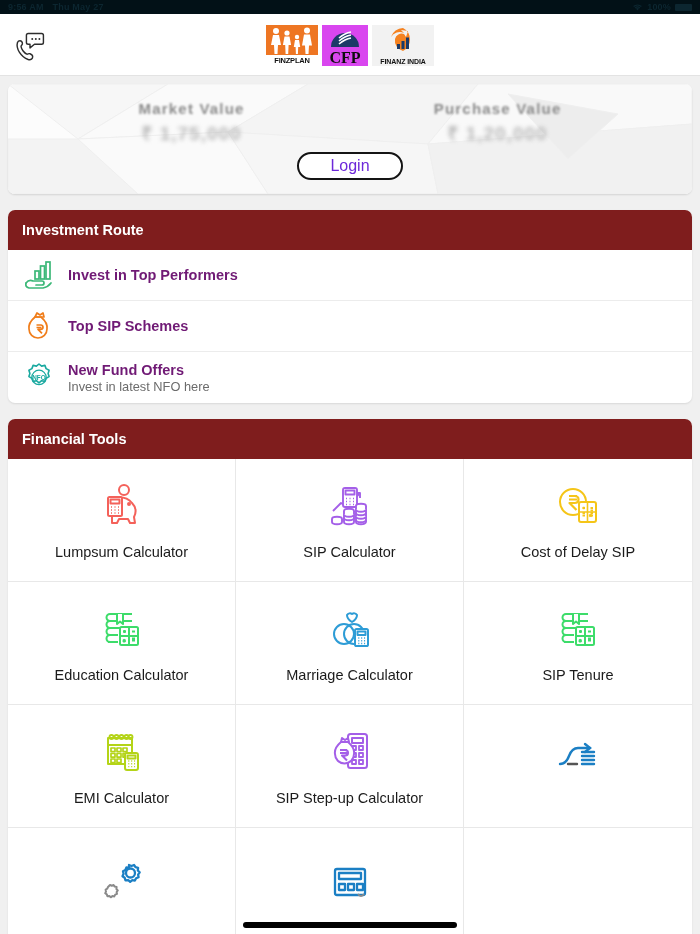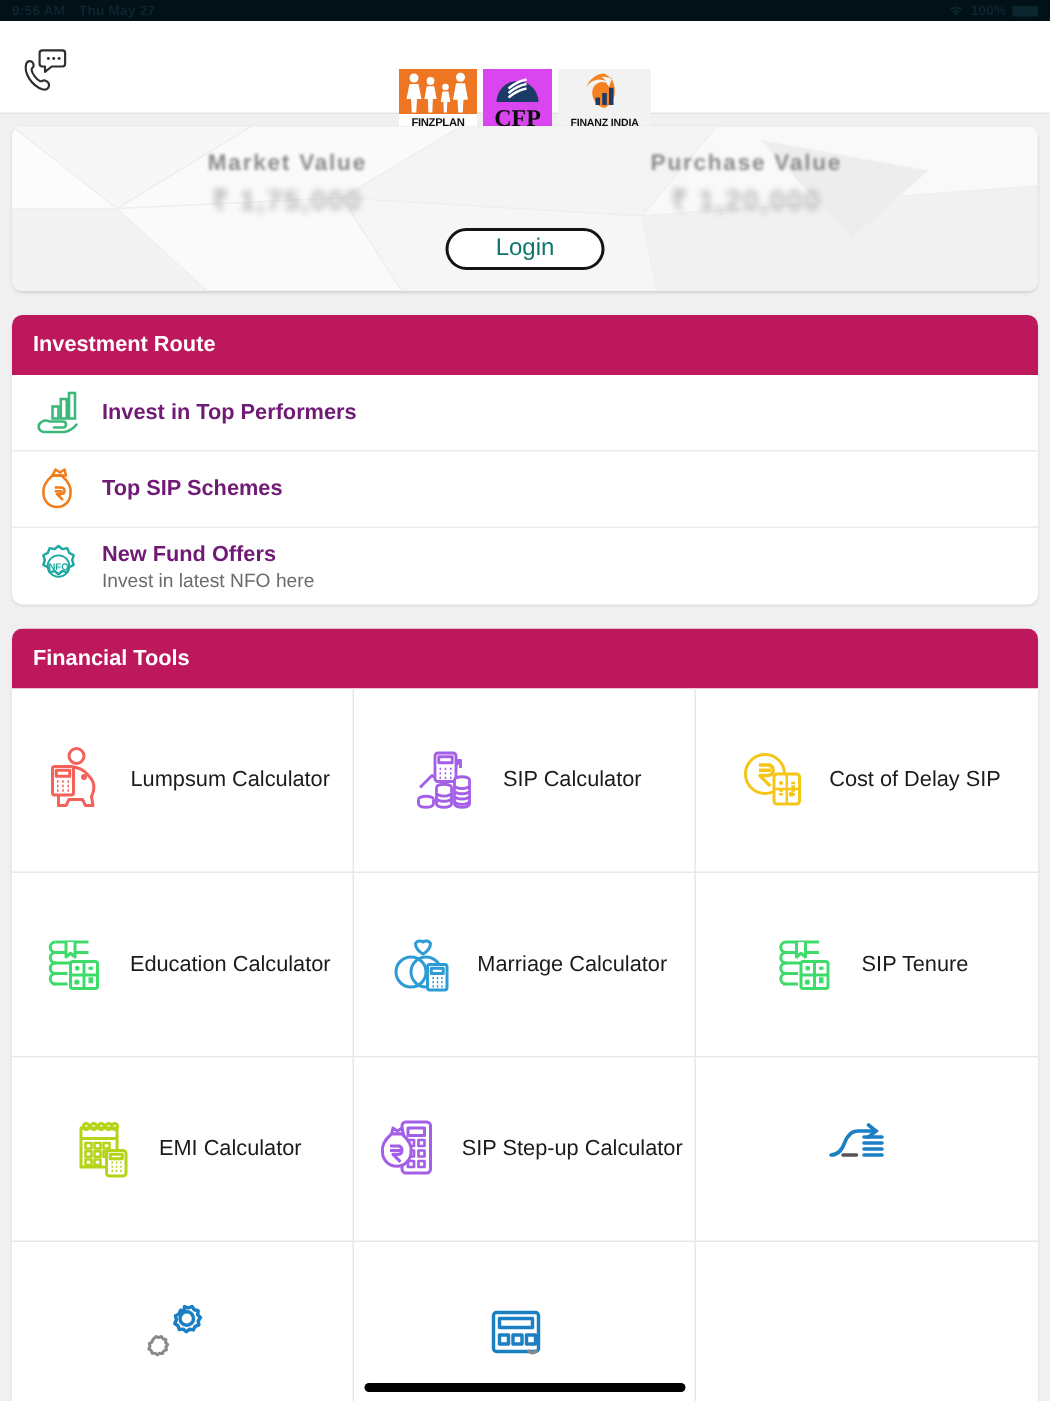--- a/index.html
+++ b/index.html
@@ -24,21 +24,21 @@
   }
 
   
   .appbar{
     height:62px; background:#ffffff; position:relative;
     display:flex; align-items:center; border-bottom:1px solid #e3e3e3;
   }
   .callicon{ position:absolute; left:12px; top:16px; width:36px; height:34px; }
   .logos{
     position:absolute; left:50%; transform:translateX(-50%);
-    display:flex; align-items:flex-end; gap:4px; top:32px;
+    display:flex; align-items:flex-end; gap:4px; top:11px;
   }
   .logo-finzplan{ width:52px; height:41px; background:#ee7623; position:relative; }
   .lf-name{
     position:absolute; bottom:0; left:0; right:0; height:11px; background:#fff;
     color:#111; font-size:7.5px; font-weight:bold; text-align:center; line-height:11px;
     letter-spacing:-.2px;
   }
   .logo-cfp{ width:46px; height:41px; background:#d946ef; position:relative; }
   .logo-finanz{ width:62px; height:41px; background:#f2f2f2; position:relative; }
   .lfz-name{
@@ -62,49 +62,49 @@
     font-size:15px; color:#8b8b8b; font-weight:bold; letter-spacing:1.2px;
     filter:blur(1.1px);
   }
   .hv-amount{
     font-size:19px; color:#b9b9b9; font-weight:bold; letter-spacing:1px;
     margin-top:3px; filter:blur(2.2px);
   }
   .login-btn{
     position:absolute; left:50%; transform:translateX(-50%); bottom:14px;
     width:106px; height:28px; border:2px solid #141414; border-radius:16px;
-    background:#fff; color:#0f766e; font-size:16px;
+    background:#fff; color:#6d28d9; font-size:16px;
     display:flex; align-items:center; justify-content:center; cursor:pointer;
     font-family:"Liberation Sans", sans-serif;
   }
 
   
   .card{
     margin:16px 8px 0 8px; background:#fff; border-radius:7px; overflow:hidden;
     box-shadow:0 1px 2px rgba(0,0,0,.10);
   }
   .card-head{
-    background:#be185d; color:#fff; font-size:14.5px; font-weight:bold;
+    background:#7f1d1d; color:#fff; font-size:14.5px; font-weight:bold;
     padding:12px 14px;
   }
   .route-item{
     display:flex; align-items:center; gap:12px; padding:8px 14px;
     border-bottom:1px solid #ececec; cursor:pointer; min-height:51px;
   }
   .route-item:last-child{ border-bottom:none; }
   .route-ico{ width:34px; height:34px; flex:0 0 34px; }
   .route-txt{ display:flex; flex-direction:column; gap:1px; }
   .route-title{ font-size:14.5px; font-weight:bold; color:#701a75; }
   .route-sub{ font-size:12.8px; color:#6b6b6b; }
 
   
   .tools-grid{ display:grid; grid-template-columns:repeat(3,1fr); }
   .tool{
     border-right:1px solid #e8e8e8; border-bottom:1px solid #e8e8e8;
-    height:123px; display:flex; flex-direction:row;
+    height:123px; display:flex; flex-direction:column;
     align-items:center; justify-content:center; gap:12px; cursor:pointer;
     background:#fff;
   }
   .tool:nth-child(3n){ border-right:none; }
   .tool-ico{ width:52px; height:52px; }
   .tool-label{ font-size:14.5px; color:#1b1b1b; text-align:center; }
 
   .home-indicator{
     position:absolute; bottom:6px; left:50%; transform:translateX(-50%);
     width:214px; height:6px; background:#000; border-radius:3px;

